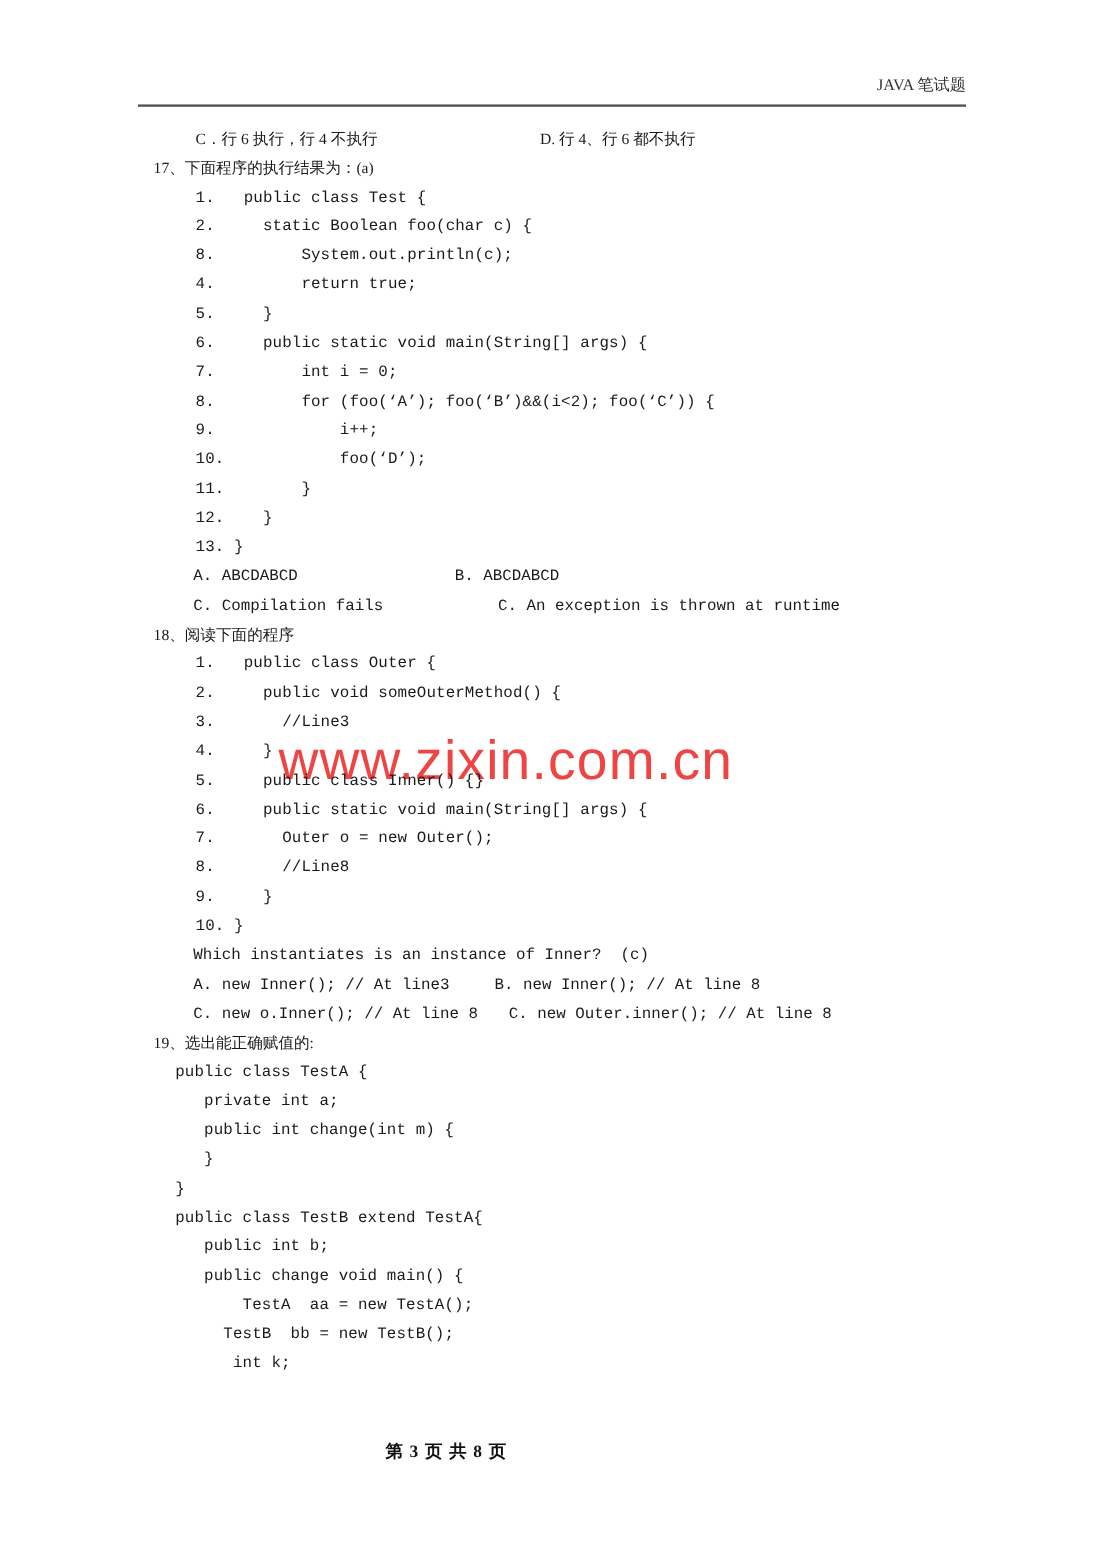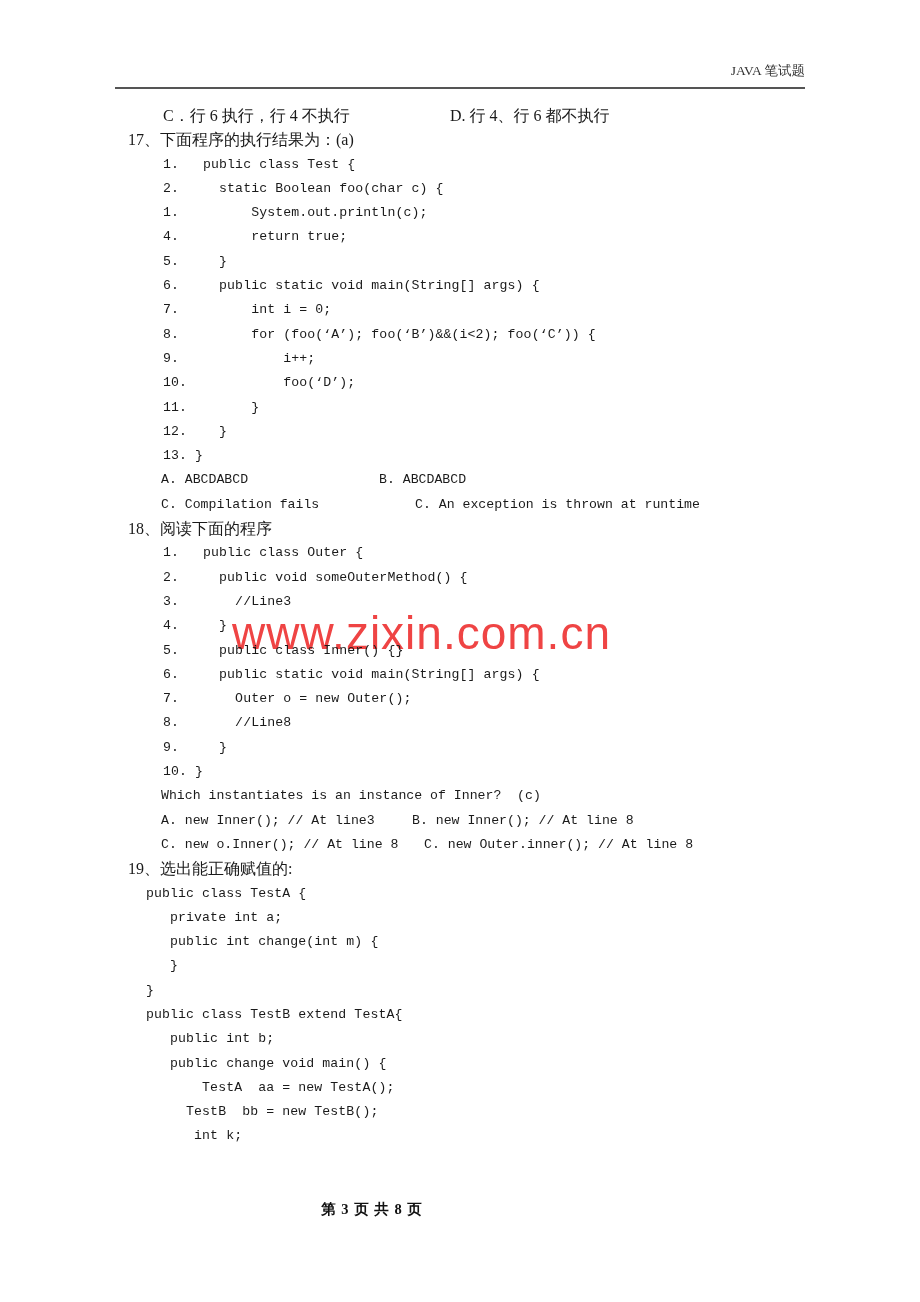--- a/index.html
+++ b/index.html
@@ -68,21 +68,21 @@
 
   .line {
     position: relative;
     height: 24.3px;
     line-height: 24.3px;
     white-space: pre;
     font-size: 14.5px;
   }
   .cn {
     font-family: "Liberation Serif", "DejaVu Serif", serif;
-    font-size: 16px;
+    font-size: 13px;
     text-align: right;
   }
   .code {
     font-family: "Liberation Mono", "DejaVu Sans Mono", monospace;
     font-size: 13.2px;
     letter-spacing: 0.1px;
   }
   .opt {
     font-family: "Liberation Mono", "DejaVu Sans Mono", monospace;
     font-size: 13.2px;
@@ -126,21 +126,21 @@
       <span class="col cn" style="left:163px;">C．行 6 执行，行 4 不执行</span>
       <span class="col cn" style="left:450px;">D. 行 4、行 6 都不执行</span>
     </div>
 
     <div class="line">
       <span class="col cn" style="left:128px;">17、下面程序的执行结果为：(a)</span>
     </div>
 
     <div class="line"><span class="col code" style="left:163px;">1.   public class Test {</span></div>
     <div class="line"><span class="col code" style="left:163px;">2.     static Boolean foo(char c) {</span></div>
-    <div class="line"><span class="col code" style="left:163px;">1.         System.out.println(c);</span></div>
+    <div class="line"><span class="col code" style="left:163px;">8.         System.out.println(c);</span></div>
     <div class="line"><span class="col code" style="left:163px;">4.         return true;</span></div>
     <div class="line"><span class="col code" style="left:163px;">5.     }</span></div>
     <div class="line"><span class="col code" style="left:163px;">6.     public static void main(String[] args) {</span></div>
     <div class="line"><span class="col code" style="left:163px;">7.         int i = 0;</span></div>
     <div class="line"><span class="col code" style="left:163px;">8.         for (foo(‘A’); foo(‘B’)&amp;&amp;(i&lt;2); foo(‘C’)) {</span></div>
     <div class="line"><span class="col code" style="left:163px;">9.             i++;</span></div>
     <div class="line"><span class="col code" style="left:163px;">10.            foo(‘D’);</span></div>
     <div class="line"><span class="col code" style="left:163px;">11.        }</span></div>
     <div class="line"><span class="col code" style="left:163px;">12.    }</span></div>
     <div class="line"><span class="col code" style="left:163px;">13. }</span></div>

